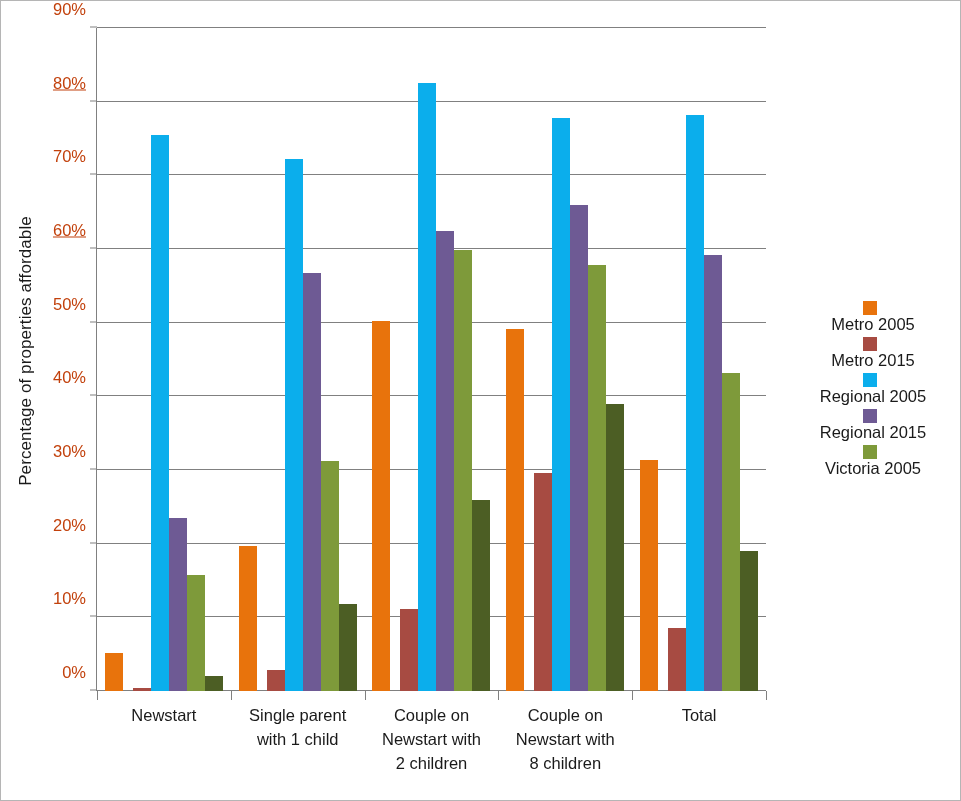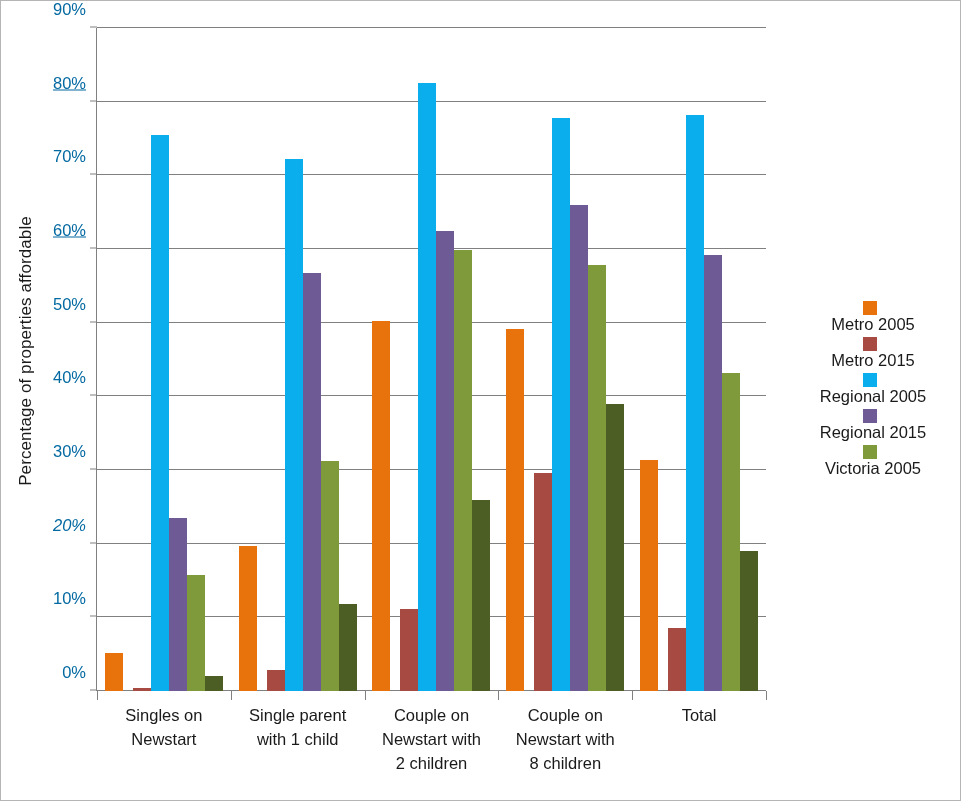--- a/index.html
+++ b/index.html
@@ -65,21 +65,21 @@
   .gridline.baseline { background: #808080; }
 
   
   .ytick-label {
     position: absolute;
     right: 100%;
     margin-right: 11px;
     transform: translateY(-50%);
     font-size: 16.5px;
     white-space: nowrap;
-    color: #0369a1;
+    color: #c2410c;
   }
   .ytick-mark {
     position: absolute;
     right: 100%;
     width: 7px;
     height: 1px;
     background: #808080;
     transform: translateY(-50%);
   }
 
@@ -186,21 +186,21 @@
     <div id="y-axis-line"></div>
     <div id="gridlines">
         <div class="gridline baseline" style="bottom: 0%;"></div>
         <div class="ytick-mark" style="bottom: 0%;"></div>
         <div class="ytick-label" style="bottom: 0%;">0%</div>
         <div class="gridline" style="bottom: 11.1111%;"></div>
         <div class="ytick-mark" style="bottom: 11.1111%;"></div>
         <div class="ytick-label" style="bottom: 11.1111%;">10%</div>
         <div class="gridline" style="bottom: 22.2222%;"></div>
         <div class="ytick-mark" style="bottom: 22.2222%;"></div>
-        <div class="ytick-label" style="bottom: 22.2222%; font-style: italic;">20%</div>
+        <div class="ytick-label" style="bottom: 22.2222%;">20%</div>
         <div class="gridline" style="bottom: 33.3333%;"></div>
         <div class="ytick-mark" style="bottom: 33.3333%;"></div>
         <div class="ytick-label" style="bottom: 33.3333%;">30%</div>
         <div class="gridline" style="bottom: 44.4444%;"></div>
         <div class="ytick-mark" style="bottom: 44.4444%;"></div>
         <div class="ytick-label" style="bottom: 44.4444%;">40%</div>
         <div class="gridline" style="bottom: 55.5556%;"></div>
         <div class="ytick-mark" style="bottom: 55.5556%;"></div>
         <div class="ytick-label" style="bottom: 55.5556%; text-align: center;">50%</div>
         <div class="gridline" style="bottom: 66.6667%;"></div>
@@ -264,21 +264,20 @@
       <div class="cat-tick" style="left: 0%;"></div>
       <div class="cat-tick" style="left: 20%;"></div>
       <div class="cat-tick" style="left: 40%;"></div>
       <div class="cat-tick" style="left: 60%;"></div>
       <div class="cat-tick" style="left: 80%;"></div>
       <div class="cat-tick" style="left: 100%;"></div>
     </div>
 
   <div id="x-labels">
       <div class="x-label">
-        <div>Singles on</div>
         <div>Newstart</div>
       </div>
       <div class="x-label">
         <div>Single parent</div>
         <div>with 1 child</div>
       </div>
       <div class="x-label">
         <div>Couple on</div>
         <div>Newstart with</div>
         <div>2 children</div>

